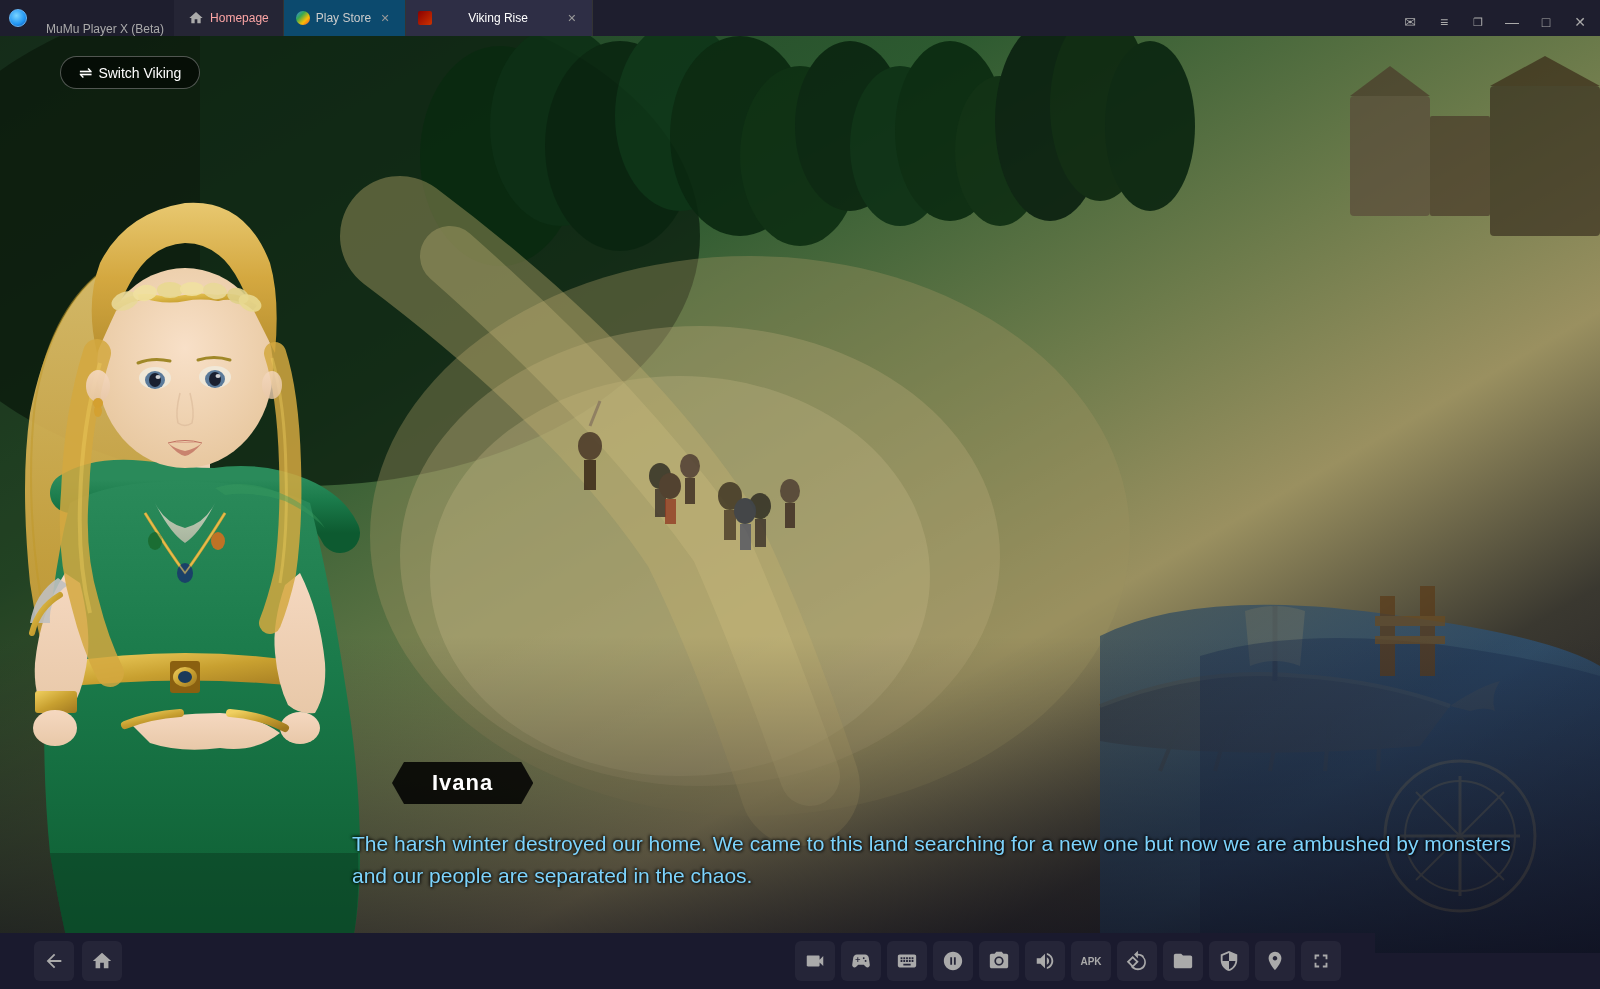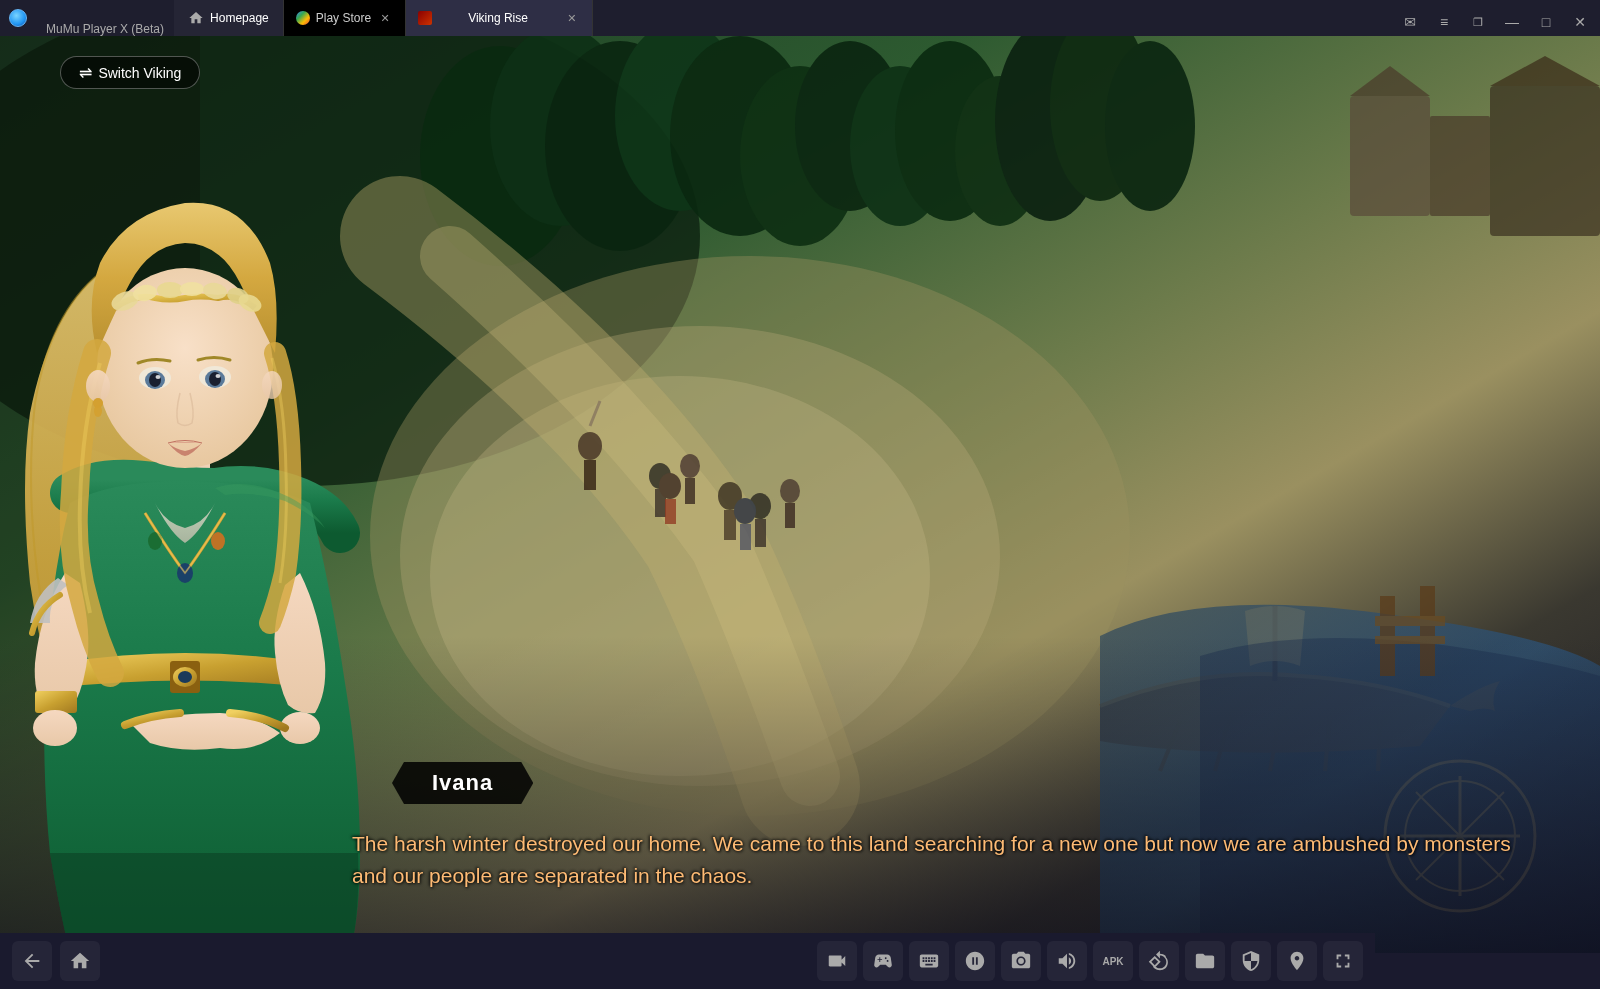--- a/index.html
+++ b/index.html
@@ -42,41 +42,41 @@
       align-items: center;
       padding: 0 12px;
       height: 36px;
       font-size: 12px;
       color: #ccc;
       cursor: pointer;
       gap: 6px;
       border-right: 1px solid #333;
       white-space: nowrap;
       position: relative;
-      background: #000000;
+      background: #0c4a6e;
     }
     .tab.active {
       background: #2e2e45;
       color: #fff;
       gap: 36px;
     }
     .tab .tab-close {
       width: 16px; height: 16px;
       display: flex; align-items: center; justify-content: center;
       border-radius: 3px;
       font-size: 11px;
       color: #999;
     }
     .homepage-tab {
       display: flex;
       align-items: center;
       padding: 4px 14px;
       gap: 6px;
       font-size: 12px;
-      color: #ffffff;
+      color: #fca5a5;
       cursor: pointer;
       background: #252535;
       border-right: 1px solid #333;
       white-space: nowrap;
     }
 
     
     .titlebar-right {
       display: flex;
       align-items: center;
@@ -128,21 +128,21 @@
       font-size: 22px;
       font-weight: bold;
       padding: 8px 40px;
       border-radius: 4px;
       margin-bottom: 16px;
       clip-path: polygon(12px 0%, calc(100% - 12px) 0%, 100% 50%, calc(100% - 12px) 100%, 12px 100%, 0% 50%);
       letter-spacing: 1px;
     }
 
     .dialog-text {
-      color: #fdba74;
+      color: #7dd3fc;
       font-size: 21px;
       line-height: 1.55;
       text-shadow: 1px 1px 3px rgba(0,0,0,0.9), -1px -1px 3px rgba(0,0,0,0.9);
       font-weight: 400;
     }
 
     
     #switch-account {
       position: absolute;
       top: 20px;
@@ -163,21 +163,21 @@
     
     #bottom-toolbar {
       position: absolute;
       bottom: 0; left: 0;
       width: 1375px;
       height: 56px;
       background: #1a1a2e;
       display: flex;
       align-items: center;
       justify-content: space-between;
-      padding: 0 12px;
+      padding: 0 34px;
       z-index: 50;
     }
     .toolbar-left { display: flex; gap: 8px; align-items: center; }
     .toolbar-right { display: flex; gap: 6px; align-items: center; }
     .toolbar-btn {
       width: 40px; height: 40px;
       display: flex; align-items: center; justify-content: center;
       cursor: pointer;
       color: #aaa;
       font-size: 18px;

